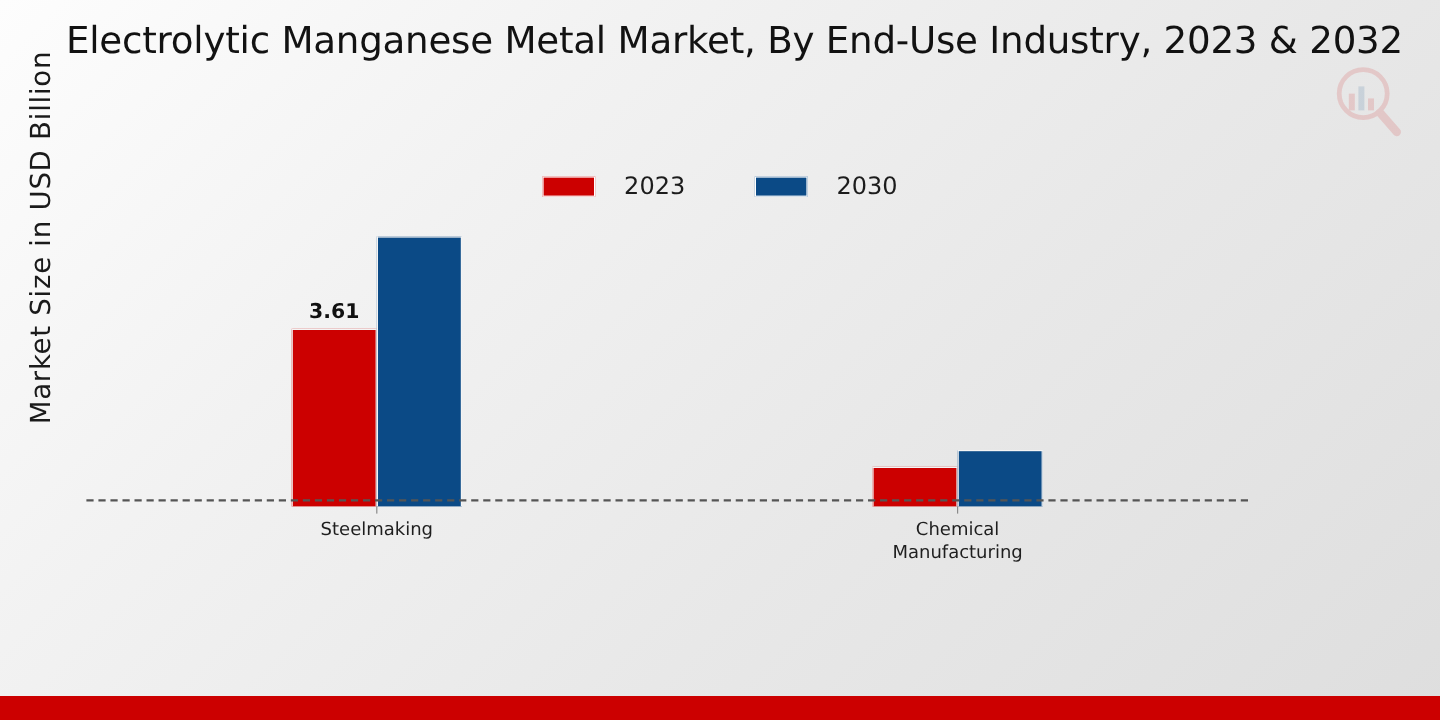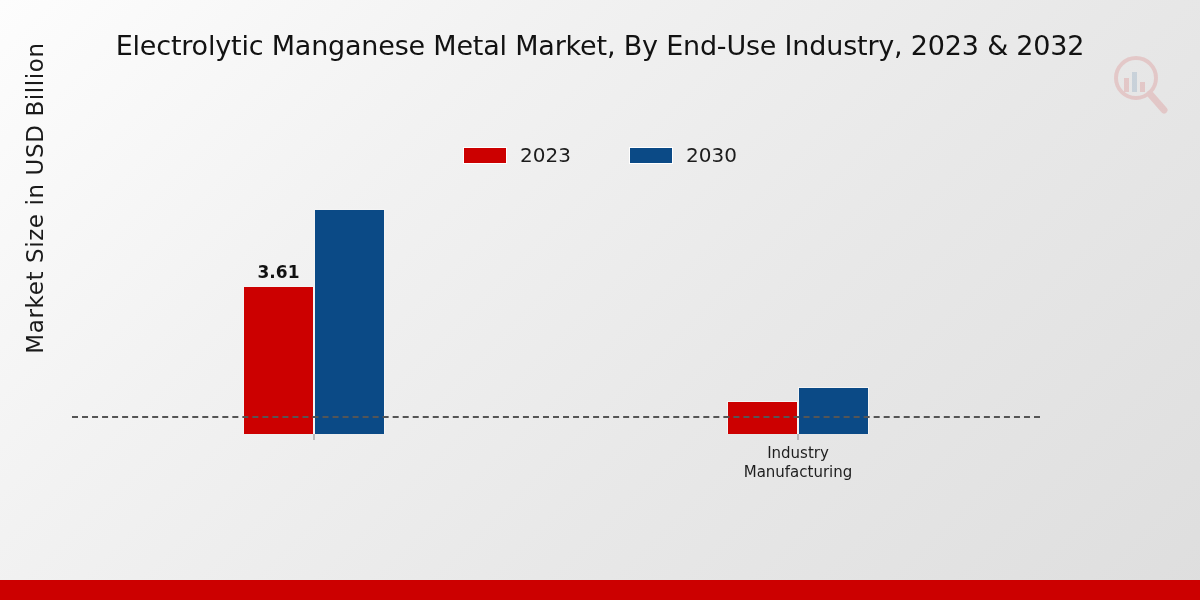--- a/index.html
+++ b/index.html
@@ -19,23 +19,23 @@
     width: 1200px;
     height: 600px;
     background: linear-gradient(135deg, #fdfdfd 0%, #f2f2f2 30%, #e8e8e8 62%, #dedede 100%);
     box-sizing: border-box;
   }
 
   
   #chart-title {
     position: absolute;
     left: 55px;
-    top: 30px;
+    top: 16px;
     width: 1090px;
-    font-size: 27px;
+    font-size: 31px;
     font-weight: 400;
     color: #121212;
     letter-spacing: -0.2px;
     white-space: nowrap;
     font-family: "DejaVu Sans", "Liberation Sans", sans-serif;
     text-align: center;
   }
 
   
   #watermark {
@@ -70,21 +70,21 @@
     top: 143px;
     width: 1200px;
     display: flex;
     justify-content: center;
     align-items: center;
     gap: 58px;
   }
   .legend-item {
     display: flex;
     align-items: center;
-    gap: 13px;
+    gap: 24px;
   }
   .legend-swatch {
     width: 42px;
     height: 15px;
     border: 1px solid #ffffff;
     box-sizing: content-box;
   }
   .legend-label {
     font-size: 20px;
     color: #1c1c1c;
@@ -104,21 +104,21 @@
     left: 0;
     bottom: 0;
     width: 100%;
     height: 0;
     border-top: 2px dashed #555555;
   }
 
   #groups {
     position: absolute;
     left: 0;
-    top: 16px;
+    top: 4px;
     width: 100%;
     height: 100%;
     display: flex;
   }
 
   .bar-group {
     position: relative;
     flex: 1 1 0;
     height: 100%;
   }
@@ -228,33 +228,34 @@
       <div class="bar-group">
         <div class="bars">
           <div class="bar series-0" style="height: 148.01px; background: rgb(204, 0, 0);">
             <span class="bar-value">3.61</span>
           </div>
           <div class="bar series-1" style="height: 224.68px; background: rgb(11, 74, 134);">
             <span class="bar-value"></span>
           </div>
         </div>
         <span class="tick"></span>
+        <div class="cat-label">Steelmaking</div>
       </div>
 
       <div class="bar-group">
         <div class="bars">
           <div class="bar series-0" style="height: 33.21px; background: rgb(204, 0, 0);">
             <span class="bar-value"></span>
           </div>
           <div class="bar series-1" style="height: 47.15px; background: rgb(11, 74, 134);">
             <span class="bar-value"></span>
           </div>
         </div>
         <span class="tick"></span>
-        <div class="cat-label">Industry
+        <div class="cat-label">Chemical
 Manufacturing</div>
       </div>
 
 
     </div>
 
     <div id="baseline"></div>
   </div>
 
   <div id="footer-bar" style="background: rgb(204, 0, 0);"></div>

